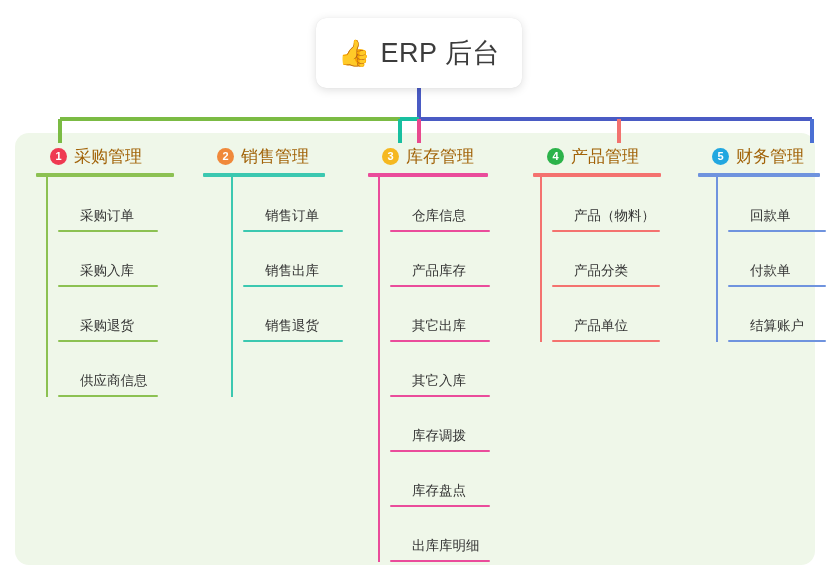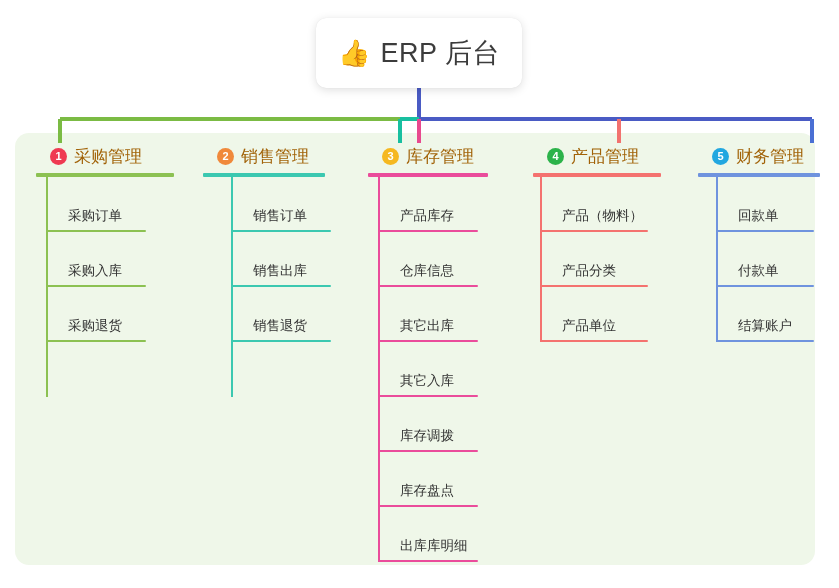--- a/index.html
+++ b/index.html
@@ -104,21 +104,21 @@
   }
   .header-rule {
     height: 4px;
     margin-top: 4px;
     margin-left: 8px;
     border-radius: 1px;
   }
   .items {
     position: relative;
     margin-left: 8px;
-    padding-left: 0;
+    padding-left: 12px;
   }
   .spine {
     position: absolute;
     left: 0;
     top: 0;
     width: 2px;
   }
   .item {
     position: relative;
     height: 55px;
@@ -180,20 +180,24 @@
           <div class="item-rule" style="width: 100px; background: rgb(140, 193, 82);"></div>
         </div>
         <div class="item">
           <span class="item-label">采购入库</span>
           <div class="item-rule" style="width: 100px; background: rgb(140, 193, 82);"></div>
         </div>
         <div class="item">
           <span class="item-label">采购退货</span>
           <div class="item-rule" style="width: 100px; background: rgb(140, 193, 82);"></div>
         </div>
+        <div class="item">
+          <span class="item-label">供应商信息</span>
+          <div class="item-rule" style="width: 100px; background: rgb(140, 193, 82);"></div>
+        </div>
       </div>
     </div>
     <div class="column" style="position: absolute; left: 203px; top: 0px; width: 165px;">
       <div class="col-header" style="padding-left: 14px;">
         <span class="badge" style="background: rgb(240, 137, 59);">2</span>
         <span class="col-title">销售管理</span>
       </div>
       <div class="header-rule" style="width: 122px; background: rgb(59, 200, 176); margin-left: 0px;"></div>
       <div class="items" style="margin-left: 28px;">
         <div class="spine" style="background: rgb(59, 200, 176); height: 220px;"></div>
@@ -213,25 +217,25 @@
     </div>
     <div class="column" style="position: absolute; left: 368px; top: 0px; width: 165px;">
       <div class="col-header" style="padding-left: 14px;">
         <span class="badge" style="background: rgb(245, 184, 32);">3</span>
         <span class="col-title">库存管理</span>
       </div>
       <div class="header-rule" style="width: 120px; background: rgb(234, 76, 155); margin-left: 0px;"></div>
       <div class="items" style="margin-left: 10px;">
         <div class="spine" style="background: rgb(234, 76, 155); height: 385px;"></div>
         <div class="item">
+          <span class="item-label">仓库信息</span>
+          <div class="item-rule" style="width: 100px; background: rgb(234, 76, 155);"></div>
+        </div>
+        <div class="item">
           <span class="item-label">产品库存</span>
-          <div class="item-rule" style="width: 100px; background: rgb(234, 76, 155);"></div>
-        </div>
-        <div class="item">
-          <span class="item-label">仓库信息</span>
           <div class="item-rule" style="width: 100px; background: rgb(234, 76, 155);"></div>
         </div>
         <div class="item">
           <span class="item-label">其它出库</span>
           <div class="item-rule" style="width: 100px; background: rgb(234, 76, 155);"></div>
         </div>
         <div class="item">
           <span class="item-label">其它入库</span>
           <div class="item-rule" style="width: 100px; background: rgb(234, 76, 155);"></div>
         </div>

